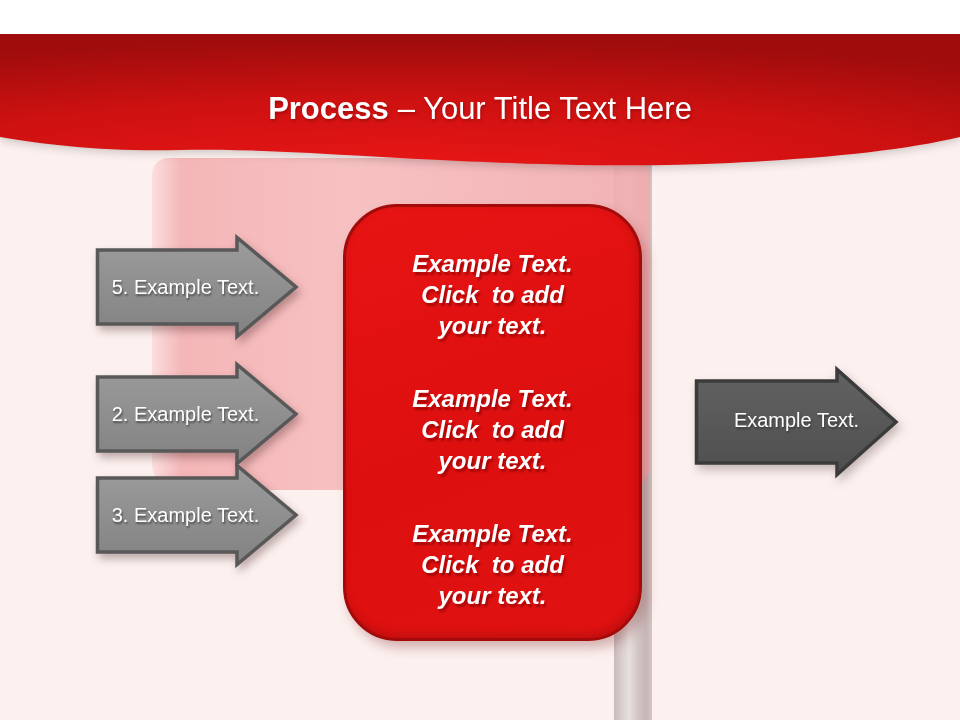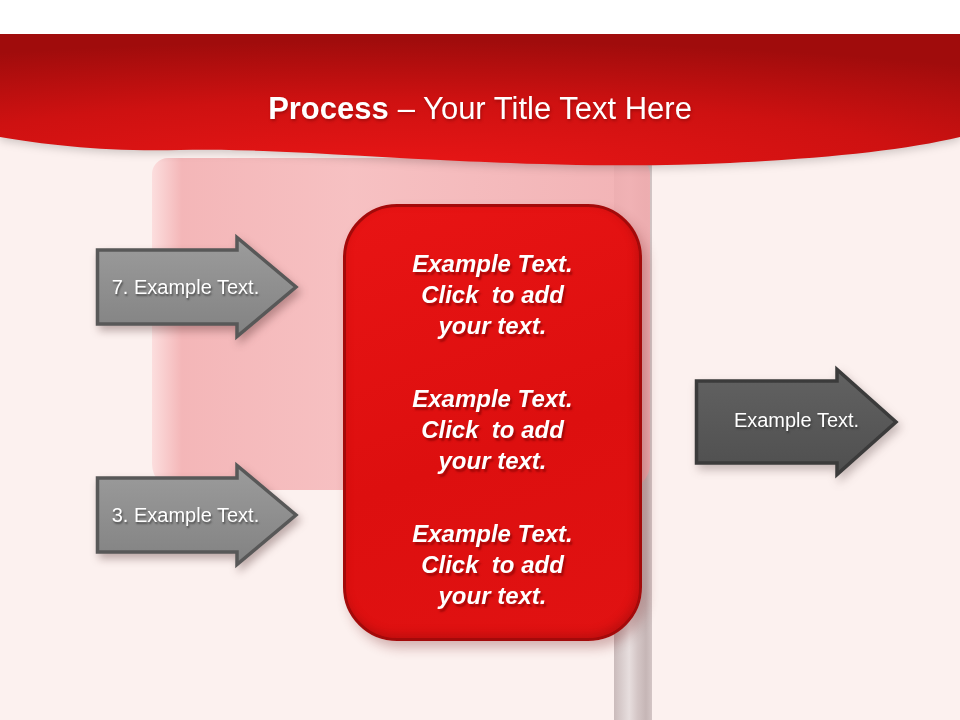--- a/index.html
+++ b/index.html
@@ -100,23 +100,29 @@
   </svg>
 
   <div class="page-title">
     <span class="title-bold">Process</span><span class="title-rest">– Your Title Text Here</span>
   </div>
 
   <div class="arrow arrow-left" style="top:201px">
     <svg viewBox="0 0 203 104" width="203" height="104">
       <polygon points="1.5,15 141,15 141,2.5 200,52 141,101.5 141,89 1.5,89" fill="url(#gradLeftArrow)" stroke="#585858" stroke-width="3.5" stroke-linejoin="miter"></polygon>
     </svg>
-    <div class="arrow-label">7. Example Text.</div>
+    <div class="arrow-label">5. Example Text.</div>
   </div>
 
+  <div class="arrow arrow-left" style="top:328px">
+    <svg viewBox="0 0 203 104" width="203" height="104">
+      <polygon points="1.5,15 141,15 141,2.5 200,52 141,101.5 141,89 1.5,89" fill="url(#gradLeftArrow)" stroke="#585858" stroke-width="3.5" stroke-linejoin="miter"></polygon>
+    </svg>
+    <div class="arrow-label">2. Example Text.</div>
+  </div>
 
   <div class="arrow arrow-left" style="top:429px">
     <svg viewBox="0 0 203 104" width="203" height="104">
       <polygon points="1.5,15 141,15 141,2.5 200,52 141,101.5 141,89 1.5,89" fill="url(#gradLeftArrow)" stroke="#585858" stroke-width="3.5" stroke-linejoin="miter"></polygon>
     </svg>
     <div class="arrow-label">3. Example Text.</div>
   </div>
 
   <div class="center-box">
     <div class="box-group">

